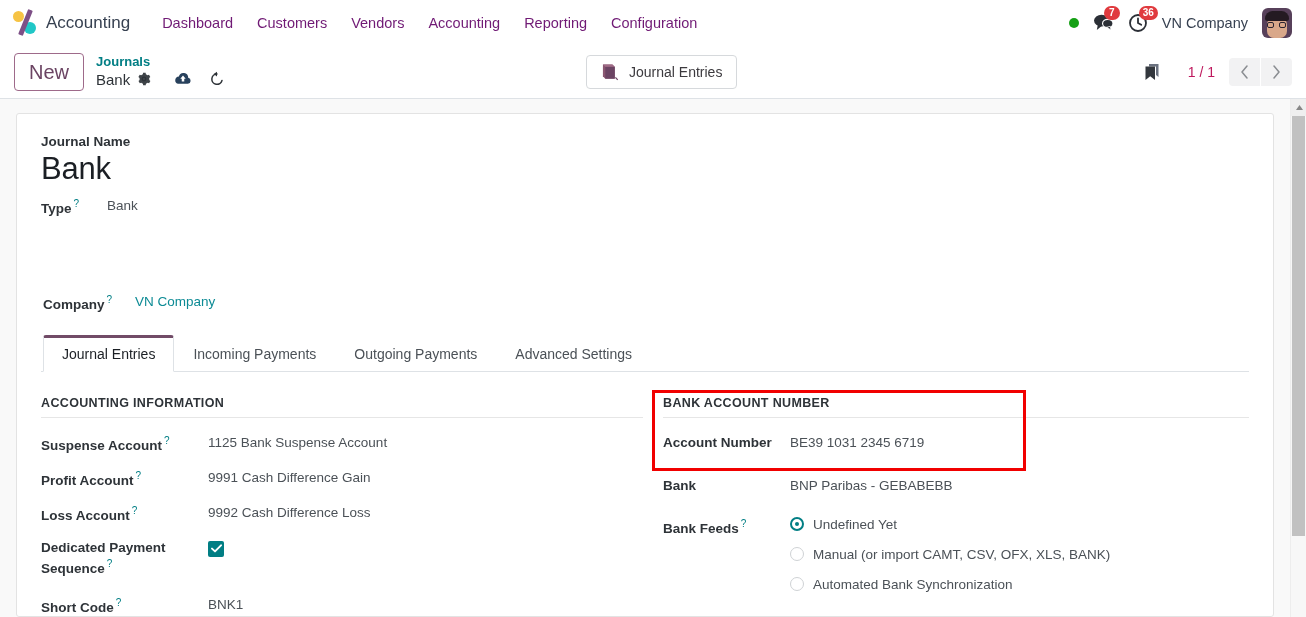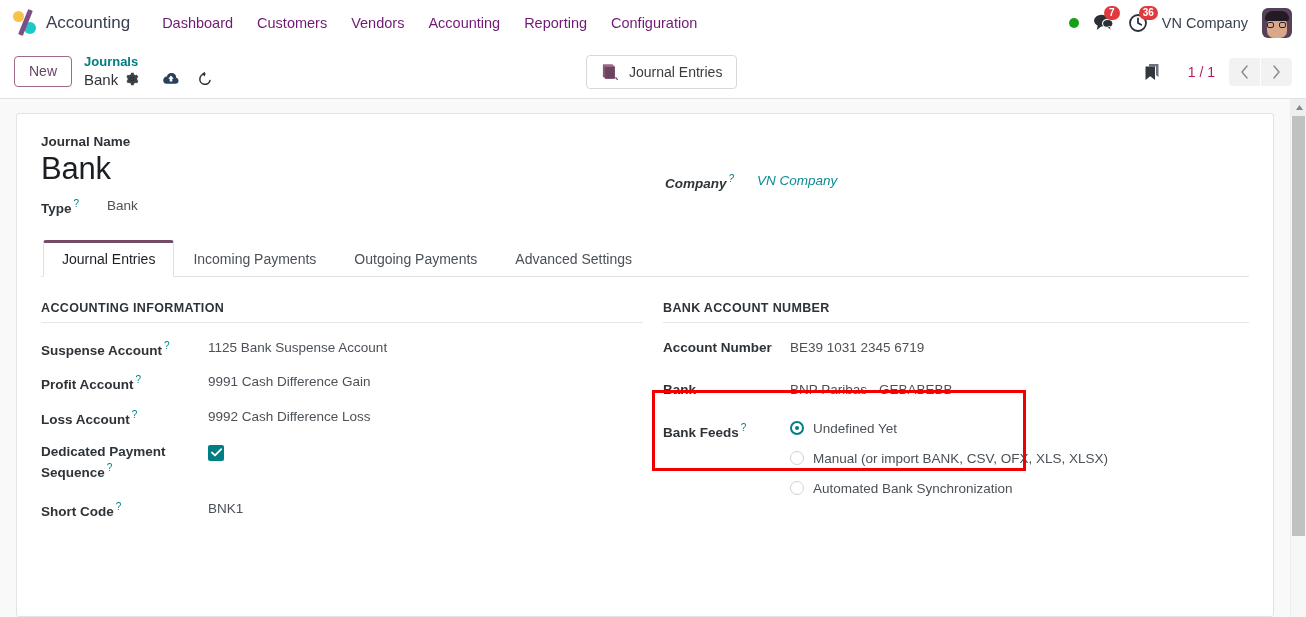--- a/index.html
+++ b/index.html
@@ -125,21 +125,21 @@
     border-bottom: 1px solid #dee2e6;
     display: flex;
     align-items: center;
     padding: 0 14px 0 14px;
     position: relative;
   }
   .btn-new {
     border: 1px solid #9e6a8a;
     color: #6b4463;
     background: #ffffff;
-    font-size: 14px;
+    font-size: 20px;
     padding: 5px 14px;
     border-radius: 4px;
     cursor: pointer;
     margin-right: 12px;
     line-height: 1.3;
   }
 
   .breadcrumb-block { display: flex; flex-direction: column; line-height: 1.15; }
   .bc-parent {
     font-size: 13px;
@@ -217,21 +217,21 @@
     margin-bottom: 2px;
   }
   .title-big {
     font-size: 31px;
     font-weight: normal;
     color: #1b1f24;
     margin: 0 0 10px 0;
     letter-spacing: -0.2px;
   }
 
-  .head-cols { display: flex; }
+  .head-cols { display: flex; flex-direction: column; }
   .head-col-left { width: 622px; flex: 0 0 auto; }
   .head-col-right { flex: 1; padding-left: 2px; }
 
   .fld-row { display: flex; align-items: flex-start; margin-bottom: 4px; }
   .fld-lbl {
     font-size: 13.5px;
     font-weight: bold;
     color: #2e3338;
     line-height: 1.35;
   }
@@ -508,21 +508,21 @@
         <div class="lbl-small">Journal Name</div>
         <h1 class="title-big">Bank</h1>
         <div class="fld-row">
           <div class="fld-lbl hdr-type-lbl">
             <span>Type</span><span class="help-q">?</span>
           </div>
           <div class="fld-val hdr-type-val">Bank</div>
         </div>
       </div>
       <div class="head-col-right">
-        <div class="fld-row" style="margin-top:38px;font-style:italic;">
+        <div class="fld-row" style="margin-top:71px;">
           <div class="fld-lbl hdr-comp-lbl">
             <span>Company</span><span class="help-q">?</span>
           </div>
           <div class="fld-val hdr-comp-val link-teal">VN Company</div>
         </div>
       </div>
     </div>
 
     <div class="notebook">
       <div class="tab active">Journal Entries</div>
@@ -585,21 +585,21 @@
 
         <div class="grid-row">
           <div class="grid-lbl"><span>Bank Feeds</span><span class="help-q">?</span></div>
           <div class="radio-list">
             <div class="radio-opt">
               <span class="radio-mark sel"></span>
               <span class="radio-label">Undefined Yet</span>
             </div>
             <div class="radio-opt">
               <span class="radio-mark"></span>
-              <span class="radio-label">Manual (or import BANK, CSV, OFX, XLS, XLSX)</span>
+              <span class="radio-label">Manual (or import CAMT, CSV, OFX, XLS, BANK)</span>
             </div>
             <div class="radio-opt">
               <span class="radio-mark"></span>
               <span class="radio-label">Automated Bank Synchronization</span>
             </div>
           </div>
         </div>
       </div>
     </div>
 

